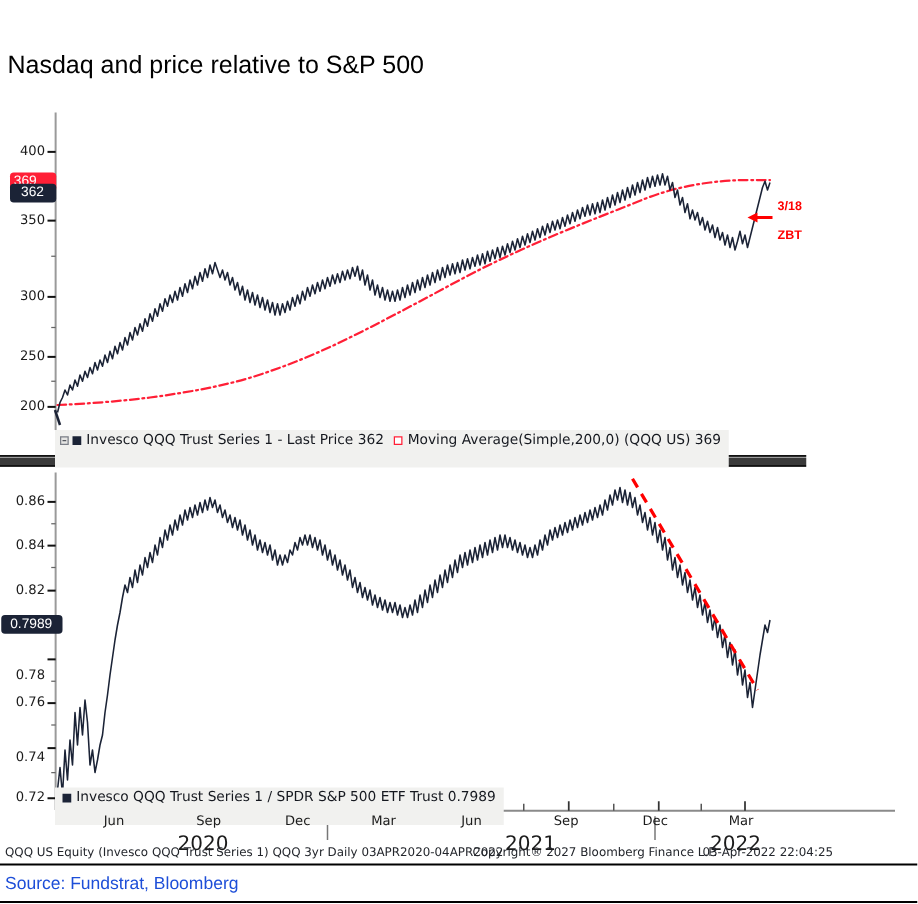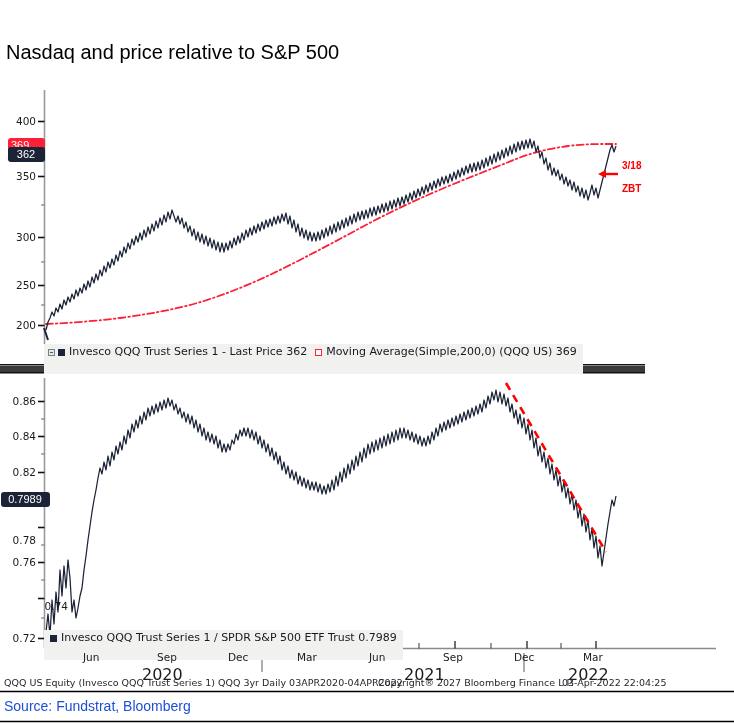--- a/index.html
+++ b/index.html
@@ -323,21 +323,21 @@
   </div>
 
   <div class="anno" style="left:622px; top:160px;">3/18</div>
   <div class="anno" style="left:622px; top:183px;">ZBT</div>
 
   <div class="axlbl axlbl-y" style="left:0px; top:395px; width:36px;">0.86</div>
   <div class="axlbl axlbl-y" style="left:0px; top:430px; width:36px;">0.84</div>
   <div class="axlbl axlbl-y" style="left:0px; top:466px; width:36px;">0.82</div>
   <div class="axlbl axlbl-y" style="left:0px; top:522px; width:36px;margin-top:12px;">0.78</div>
   <div class="axlbl axlbl-y" style="left:0px; top:556px; width:36px;">0.76</div>
-  <div class="axlbl axlbl-y" style="left:0px; top:600px; width:36px;padding-left:32px;">0.74</div>
+  <div class="axlbl axlbl-y" style="left:0px; top:600px; width:36px;">0.74</div>
   <div class="axlbl axlbl-y" style="left:0px; top:632px; width:36px;">0.72</div>
 
   <div class="tag tag-dark" style="left:1px; top:492px; width:42px; text-align:center;">0.7989</div>
 
   <div class="legend" style="left:44px; top:630px; height:15px;">
     <span class="sw-box"></span><span>Invesco QQQ Trust Series 1 / SPDR S&amp;P 500 ETF Trust  0.7989</span>
   </div>
 
   <div class="axlbl" style="left:83px;  top:651px;">Jun</div>
   <div class="axlbl" style="left:157px; top:651px;">Sep</div>

